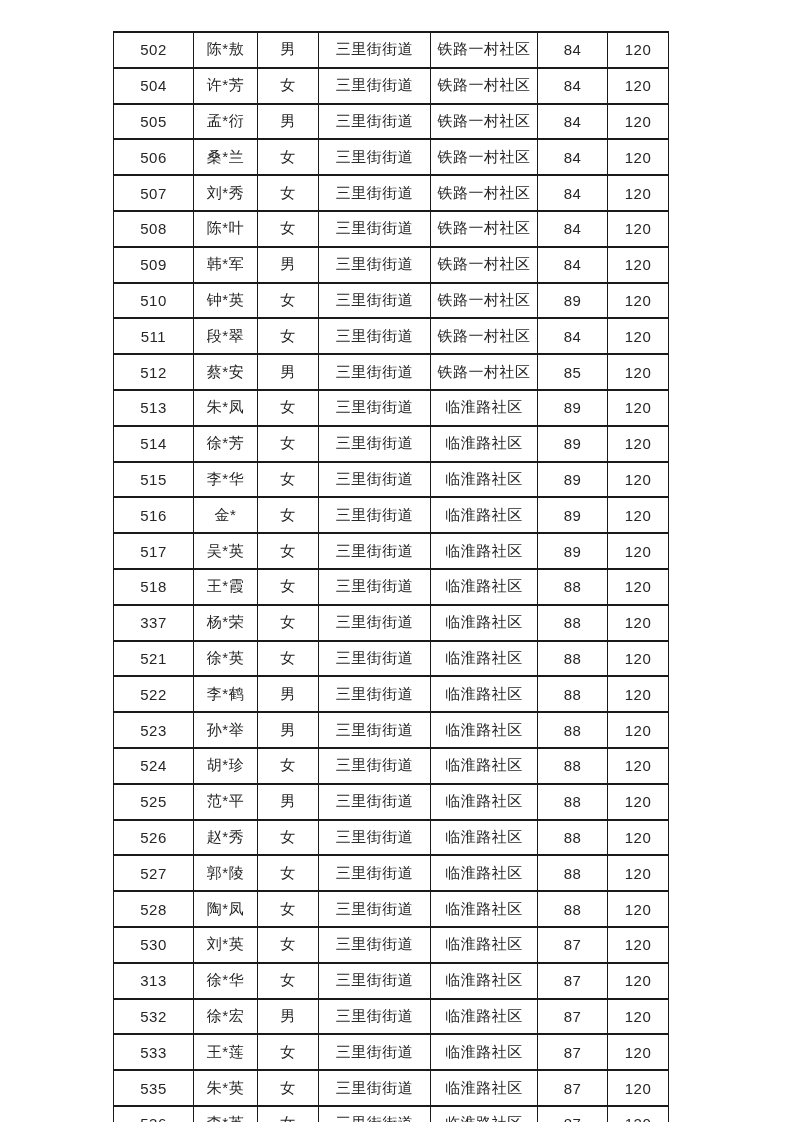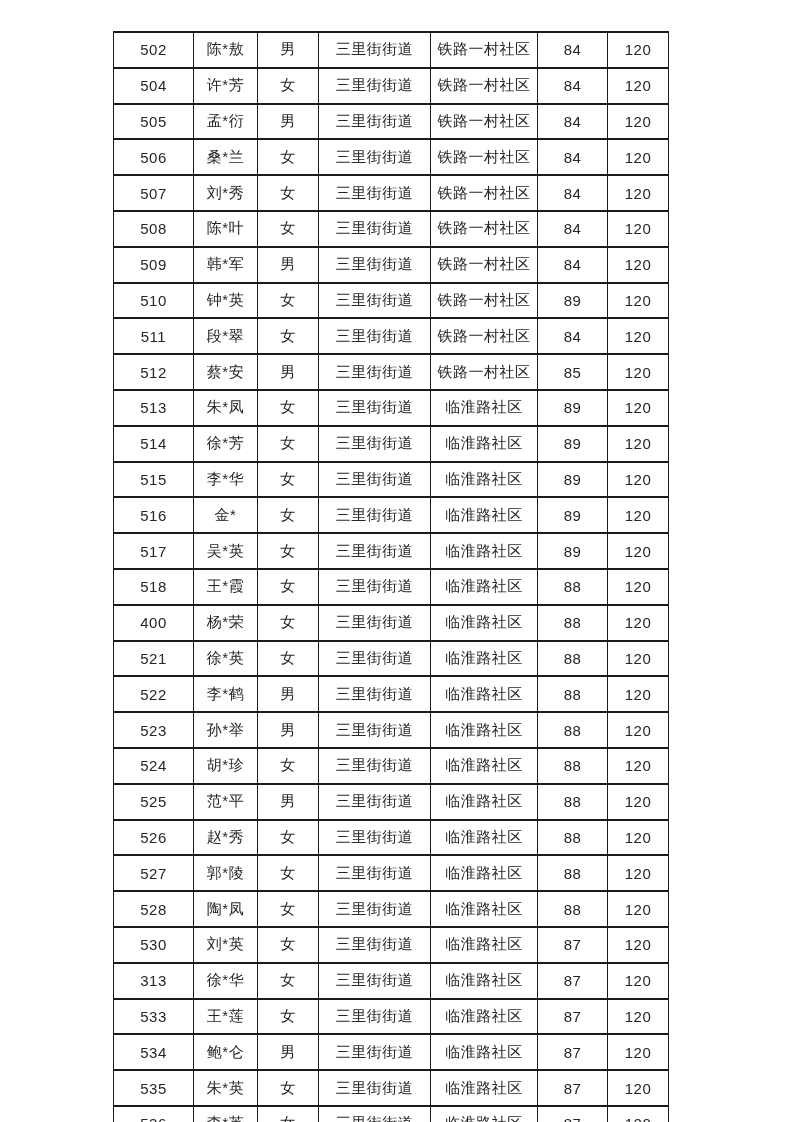--- a/index.html
+++ b/index.html
@@ -195,21 +195,21 @@
         <tr>
           <td>518</td>
           <td>王*霞</td>
           <td>女</td>
           <td>三里街街道</td>
           <td>临淮路社区</td>
           <td>88</td>
           <td>120</td>
         </tr>
         <tr>
-          <td>400</td>
+          <td>337</td>
           <td>杨*荣</td>
           <td>女</td>
           <td>三里街街道</td>
           <td>临淮路社区</td>
           <td>88</td>
           <td>120</td>
         </tr>
         <tr>
           <td>521</td>
           <td>徐*英</td>
@@ -294,32 +294,32 @@
         <tr>
           <td>313</td>
           <td>徐*华</td>
           <td>女</td>
           <td>三里街街道</td>
           <td>临淮路社区</td>
           <td>87</td>
           <td>120</td>
         </tr>
         <tr>
+          <td>532</td>
+          <td>徐*宏</td>
+          <td>男</td>
+          <td>三里街街道</td>
+          <td>临淮路社区</td>
+          <td>87</td>
+          <td>120</td>
+        </tr>
+        <tr>
           <td>533</td>
           <td>王*莲</td>
           <td>女</td>
-          <td>三里街街道</td>
-          <td>临淮路社区</td>
-          <td>87</td>
-          <td>120</td>
-        </tr>
-        <tr>
-          <td>534</td>
-          <td>鲍*仑</td>
-          <td>男</td>
           <td>三里街街道</td>
           <td>临淮路社区</td>
           <td>87</td>
           <td>120</td>
         </tr>
         <tr>
           <td>535</td>
           <td>朱*英</td>
           <td>女</td>
           <td>三里街街道</td>

